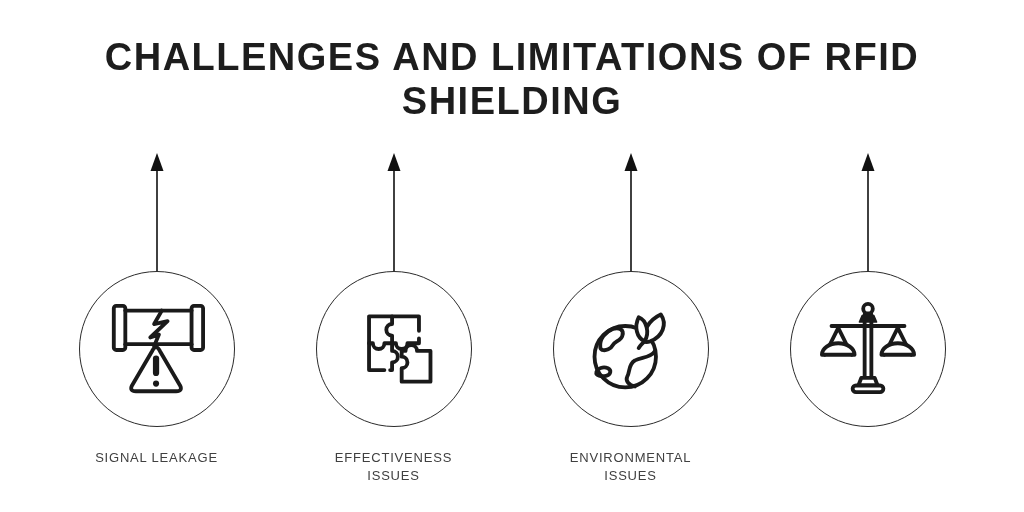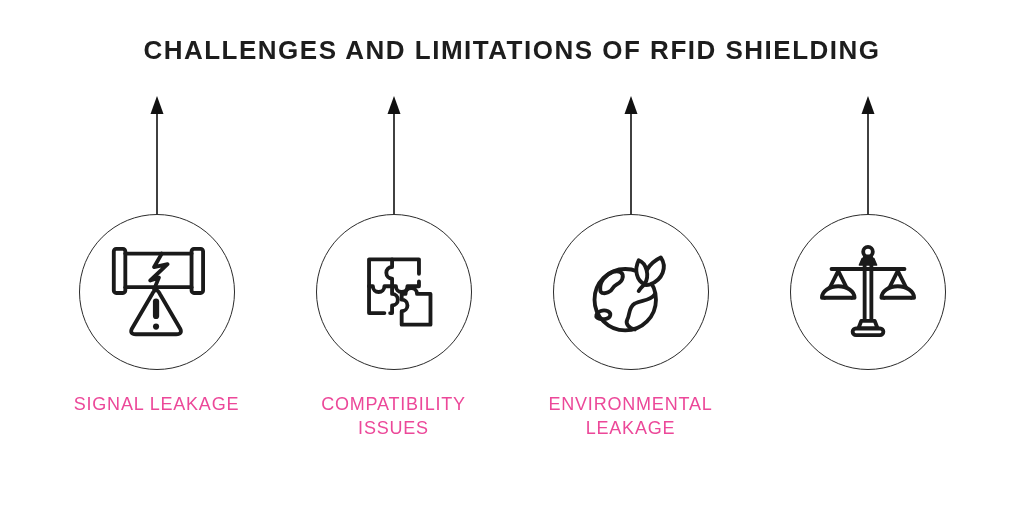--- a/index.html
+++ b/index.html
@@ -10,21 +10,21 @@
     font-family: "Liberation Sans", "DejaVu Sans", sans-serif;
   }
   .canvas {
     width: 1024px; height: 512px;
     position: relative;
     background: #ffffff;
   }
   .title {
     margin-top: 36px;
     text-align: center;
-    font-size: 26px;
+    font-size: 38px;
     font-weight: 600;
     letter-spacing: 1.5px;
     color: #1d1d1d;
     line-height: 1.15;
   }
   .columns {
     margin-top: 30px;
     padding: 0 38px;
     display: flex;
     flex-direction: row;
@@ -43,24 +43,24 @@
     border-radius: 50%;
     background: #ffffff;
     display: flex;
     align-items: center;
     justify-content: center;
   }
   .icon-svg { width: 96px; height: 96px; display: block; }
   .label {
     margin-top: 22px;
     text-align: center;
-    font-size: 18px;
+    font-size: 13px;
     font-weight: 500;
     letter-spacing: 0.8px;
-    color: #ec4899;
+    color: #404040;
     line-height: 1.35;
     white-space: pre-line;
   }
   .stroke { fill: none; stroke: #1a1a1a; stroke-width: 4; stroke-linecap: round; stroke-linejoin: round; }
   .stroke-thick { fill: none; stroke: #1a1a1a; stroke-width: 6.5; stroke-linecap: round; stroke-linejoin: round; }
   .fill-white { fill: #ffffff; stroke: #1a1a1a; stroke-width: 4; stroke-linecap: round; stroke-linejoin: round; }
   .fill-ink { fill: #1a1a1a; stroke: #1a1a1a; stroke-width: 1.5; stroke-linejoin: round; }
 </style>
 </head>
 <body>
@@ -99,42 +99,42 @@
       <div class="circle">
         <svg class="icon-svg" viewBox="0 0 100 100">
           <path class="stroke" d="M24,16 H48 V24 A6,6 0 0 0 48,36 V44 H40 A6,6 0 0 1 28,44 H24 Z"></path>
           <path class="stroke" d="M48,16 H76 V31"></path>
           <path class="stroke" d="M76,39 V44 H64 A6,6 0 0 1 52,44 H48"></path>
           <path class="stroke" d="M24,44 V72 H40"></path>
           <path class="stroke" d="M48,44 V52 A6,6 0 0 1 48,64 V72 H46"></path>
           <path class="stroke" d="M58,52 H62 A6,6 0 0 1 74,52 H88 V84 H58 V70 A6,6 0 0 0 58,58 V52 Z"></path>
         </svg>
       </div>
-      <p class="label">COMPATIBILITY
+      <p class="label">EFFECTIVENESS
 ISSUES</p>
     </div>
 
     <div class="column">
       <svg class="arrow-svg" width="24" height="118" viewBox="0 0 24 118">
         <polygon points="12,0 5.5,18 18.5,18" fill="#111111"></polygon>
         <line x1="12" y1="13" x2="12" y2="118" stroke="#111111" stroke-width="1.6"></line>
       </svg>
       <div class="circle">
         <svg class="icon-svg" viewBox="0 0 100 100">
           <circle class="stroke" cx="44" cy="58" r="32"></circle>
           <path class="stroke" d="M18,48 C17,40 23,32 31,29 C38,27 43,30 41,36 C40,41 33,42 31,46 C29,50 24,52 20,51 C18,50 18,49 18,48 Z"></path>
           <path class="stroke" d="M14,74 C15,70 21,68 26,70 C30,72 29,77 24,78 C19,79 13,78 14,74 Z"></path>
           <path class="stroke" d="M75,52 C70,60 60,58 54,62 C47,66 49,74 46,79 C44,83 48,88 54,89"></path>
           <path class="fill-white" d="M64,42 C62,32 68,20 81,14 C88,24 83,37 70,42 C67,43 65,43 64,42 Z"></path>
           <path class="fill-white" d="M64,42 C56,38 53,27 58,17 C66,20 70,33 64,42 Z"></path>
           <path class="stroke" d="M64,42 C61,45 59,47 58,49"></path>
         </svg>
       </div>
       <p class="label">ENVIRONMENTAL
-LEAKAGE</p>
+ISSUES</p>
     </div>
 
     <div class="column">
       <svg class="arrow-svg" width="24" height="118" viewBox="0 0 24 118">
         <polygon points="12,0 5.5,18 18.5,18" fill="#111111"></polygon>
         <line x1="12" y1="13" x2="12" y2="118" stroke="#111111" stroke-width="1.6"></line>
       </svg>
       <div class="circle">
         <svg class="icon-svg" viewBox="0 0 100 100">
           <rect class="fill-white" x="46.5" y="14" width="7" height="66" stroke-width="3.5"></rect>

